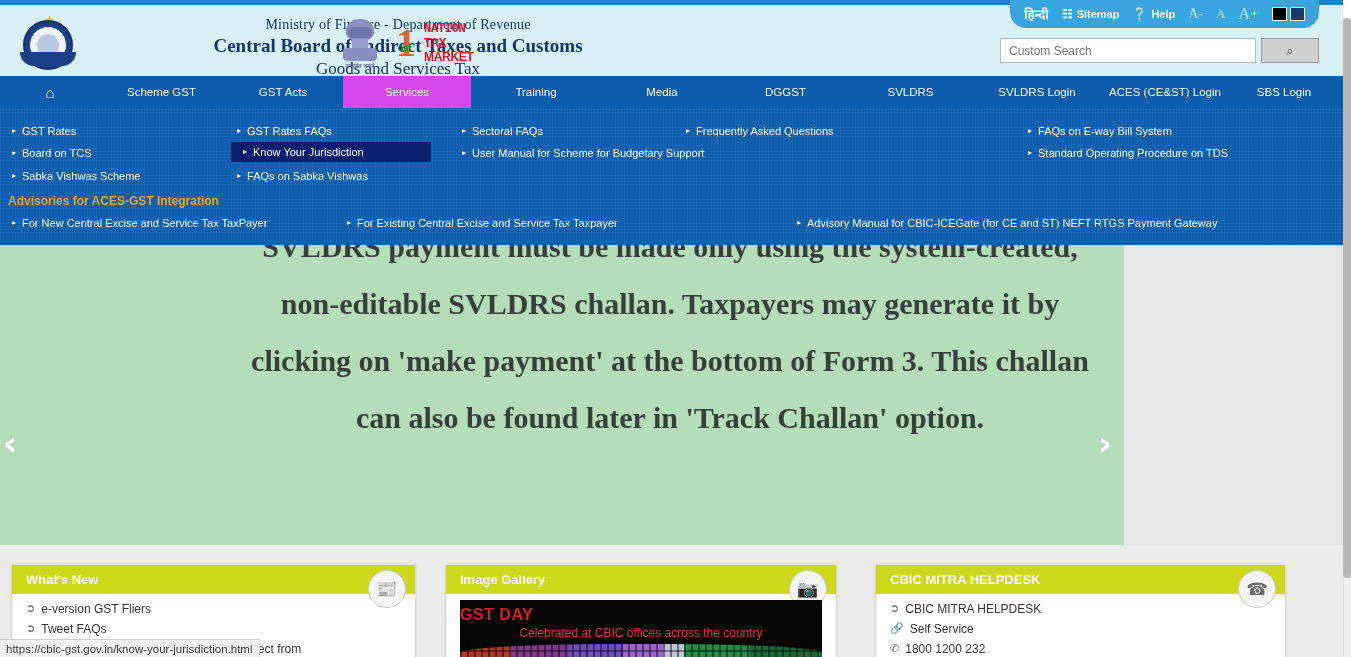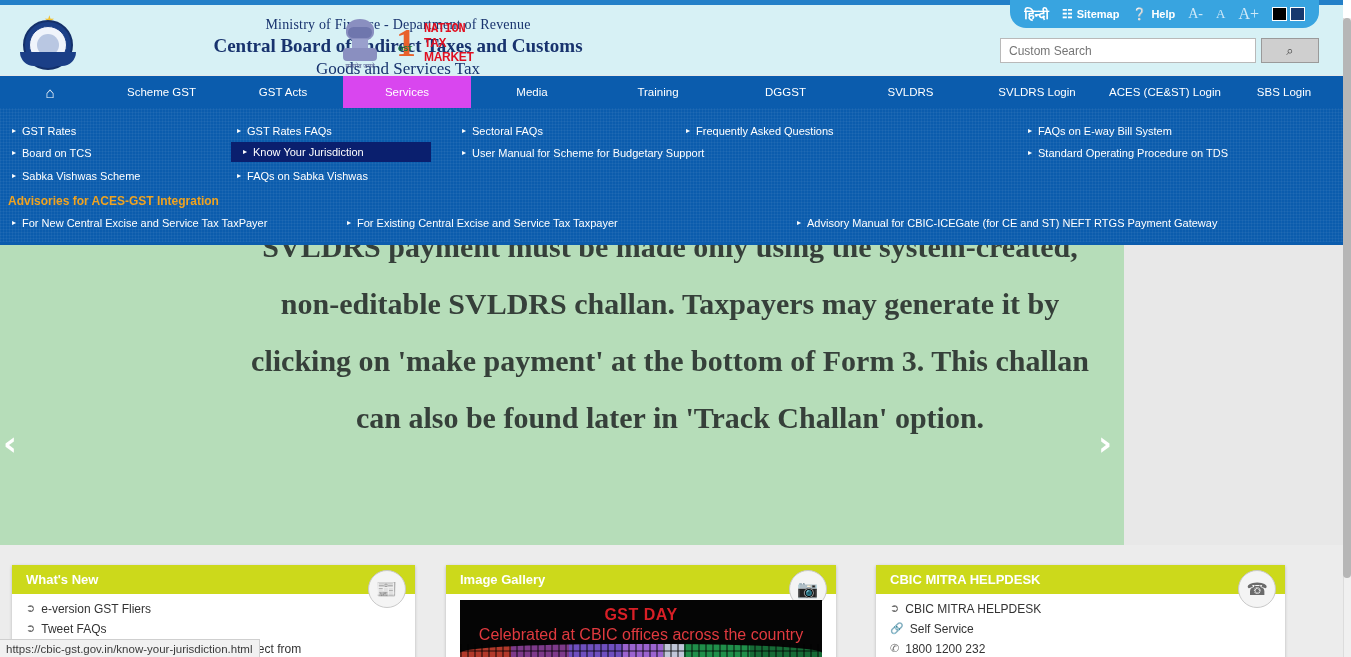--- a/index.html
+++ b/index.html
@@ -177,22 +177,22 @@
   .card .card-body { padding:8px 14px 0 14px; }
   .li { display:flex; align-items:flex-start; gap:6px; font-size:12px; color:#333; margin-bottom:6px; white-space:nowrap; }
   .li .ico { color:#6e6e6e; font-size:11px; line-height:14px; font-family:"DejaVu Sans", sans-serif; }
   .card1 { left:12px; width:403px; height:120px; }
   .card2 { left:446px; width:390px; height:120px; }
   .card3 { left:876px; width:409px; height:120px; }
 
   .gallery-img {
     margin:6px 14px 0 14px; height:76px; background:#050505; position:relative; overflow:hidden;
   }
-  .gallery-img .g1 { position:absolute; left:0; right:0; top:6px; text-align:center; color:#d81f26; font-size:16px; font-weight:bold; letter-spacing:.5px; }
-  .gallery-img .g2 { position:absolute; left:0; right:0; top:26px; text-align:center; color:#e03a3f; font-size:16px; }
+  .gallery-img .g1 { position:absolute; left:0; right:0; top:6px; color:#d81f26; font-size:16px; font-weight:bold; letter-spacing:.5px; }
+  .gallery-img .g2 { position:absolute; left:0; right:0; top:26px; text-align:center; color:#e03a3f; font-size:12px; }
   .gallery-img .bldg {
     position:absolute; left:0; bottom:0; width:100%; height:32px;
     background:linear-gradient(90deg,#b2392a 0 14%, #7d3a8a 14% 30%, #6e4fbf 30% 45%, #9b63cf 45% 56%, #c0c6d8 56% 62%, #1f8f4a 62% 80%, #166b36 80% 100%);
     border-radius:42% 42% 0 0 / 28% 28% 0 0;
   }
   .gallery-img .bldg::after {
     content:""; position:absolute; left:0; top:0; width:100%; height:100%;
     background-image:repeating-linear-gradient(90deg, rgba(0,0,0,.45) 0 2px, transparent 2px 7px),
                      repeating-linear-gradient(0deg, rgba(0,0,0,.40) 0 2px, transparent 2px 8px);
   }
@@ -287,25 +287,25 @@
       </div>
       <div class="nav-item" style="width:123px">
         <span>Scheme GST</span>
       </div>
       <div class="nav-item" style="width:120px">
         <span>GST Acts</span>
       </div>
       <div class="nav-item active" style="width:128px">
         <span>Services</span>
       </div>
+      <div class="nav-item" style="width:130px">
+        <span>Training</span>
+      </div>
       <div class="nav-item" style="width:122px">
         <span>Media</span>
-      </div>
-      <div class="nav-item" style="width:130px">
-        <span>Training</span>
       </div>
       <div class="nav-item" style="width:125px">
         <span>DGGST</span>
       </div>
       <div class="nav-item" style="width:125px">
         <span>SVLDRS</span>
       </div>
       <div class="nav-item" style="width:128px">
         <span>SVLDRS Login</span>
       </div>

